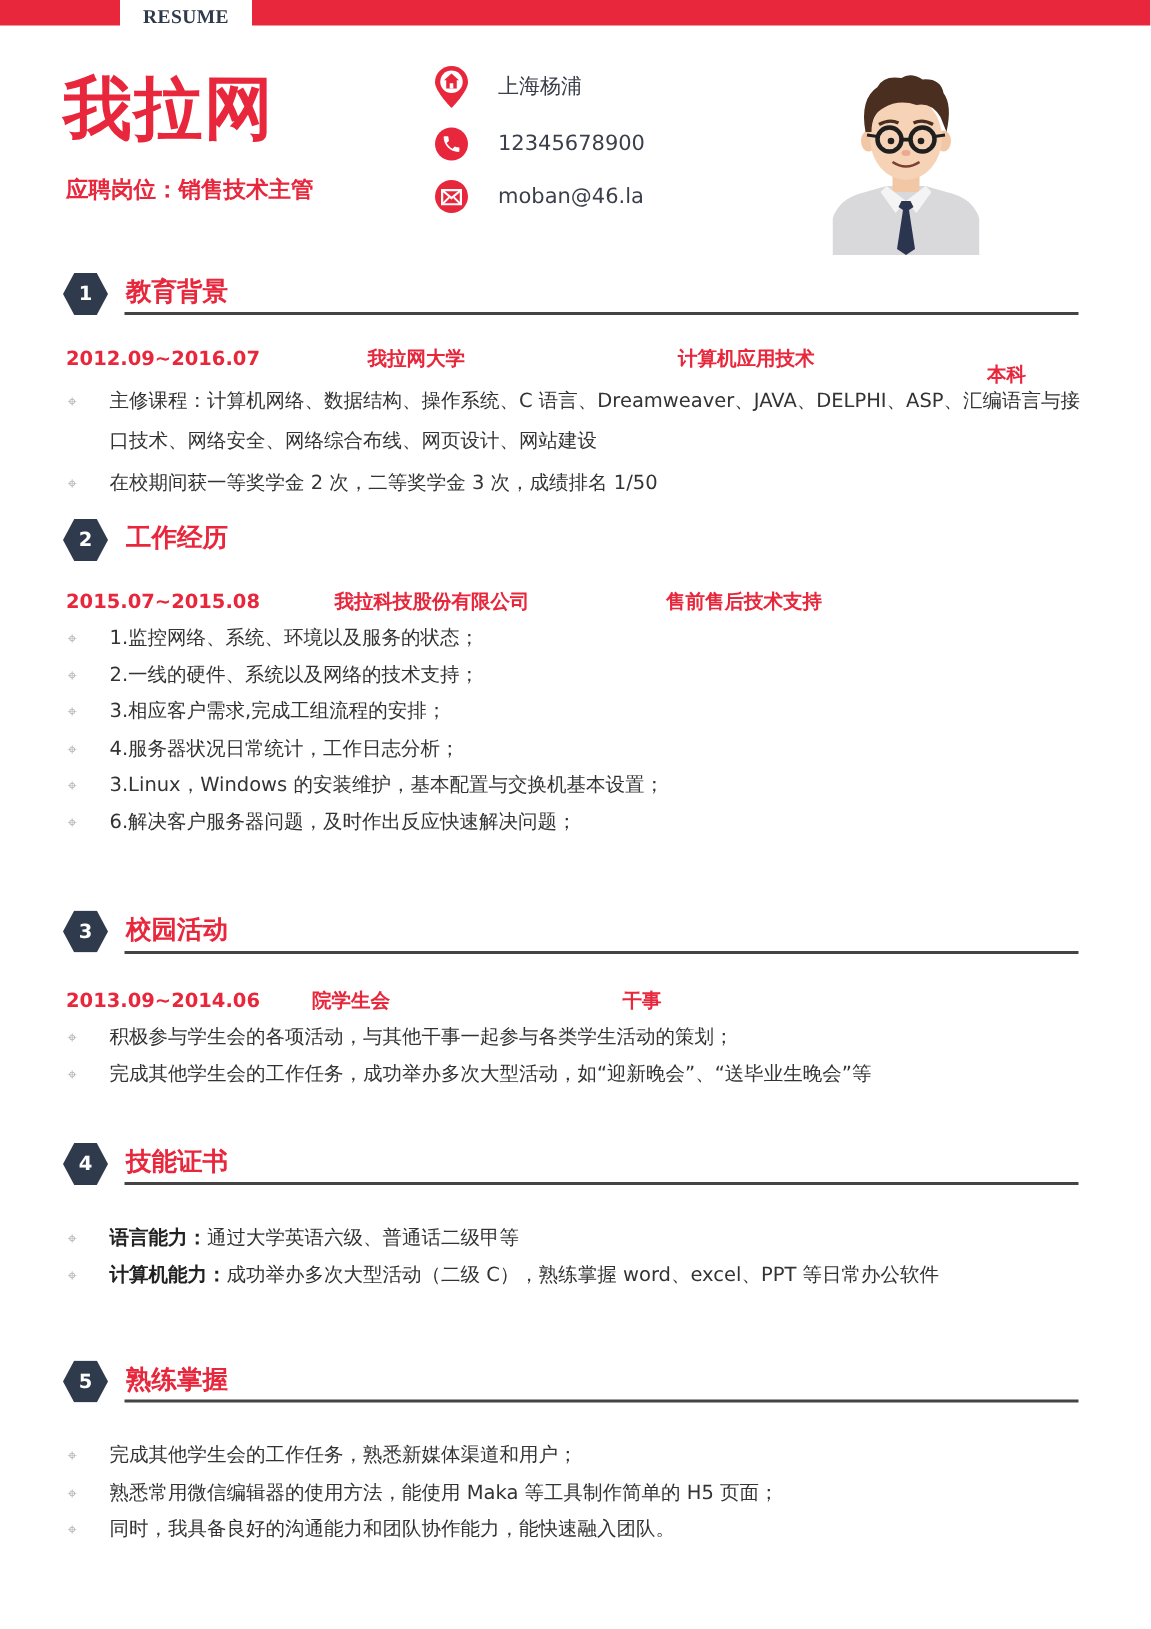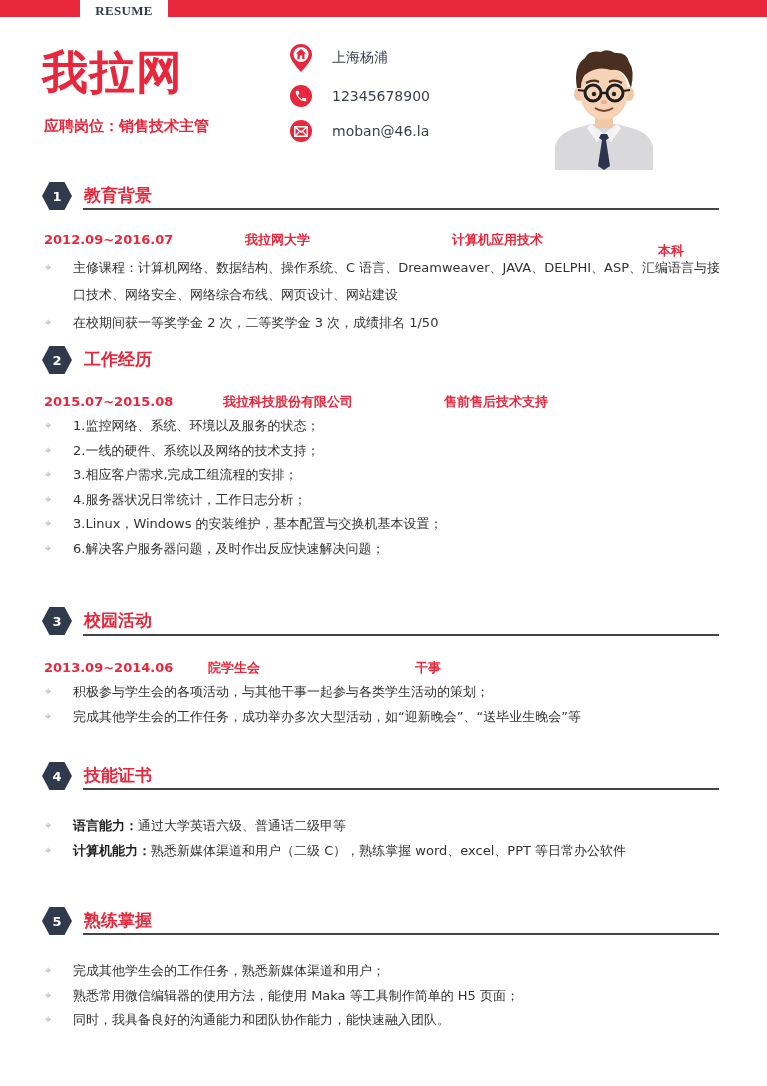--- a/index.html
+++ b/index.html
@@ -190,21 +190,21 @@
   </div>
 <div class="abs sec-title" style="left:84px;top:764px;">技能证书</div>
 <div class="abs sec-line" style="left:83px;top:788px;width:636px;"></div>
 
 <div class="abs bullet-row" style="top:812px;">
   <span class="bullet">⌖</span>
   <span class="bullet-text"><span class="bold-label">语言能力：</span><span>通过大学英语六级、普通话二级甲等</span></span>
 </div>
 <div class="abs bullet-row" style="top:837px;">
   <span class="bullet">⌖</span>
-  <span class="bullet-text"><span class="bold-label">计算机能力：</span><span>熟悉新媒体渠道和用户（二级 C），熟练掌握 word、excel、PPT 等日常办公软件</span></span>
+  <span class="bullet-text"><span class="bold-label">计算机能力：</span><span>成功举办多次大型活动（二级 C），熟练掌握 word、excel、PPT 等日常办公软件</span></span>
 </div>
 
 <div class="abs hex" style="left:42px;top:907px;">
     <span>5</span>
   </div>
 <div class="abs sec-title" style="left:84px;top:909px;">熟练掌握</div>
 <div class="abs sec-line" style="left:83px;top:933px;width:636px;"></div>
 
 <div class="abs bullet-row" style="top:957px;">
   <span class="bullet">⌖</span>

